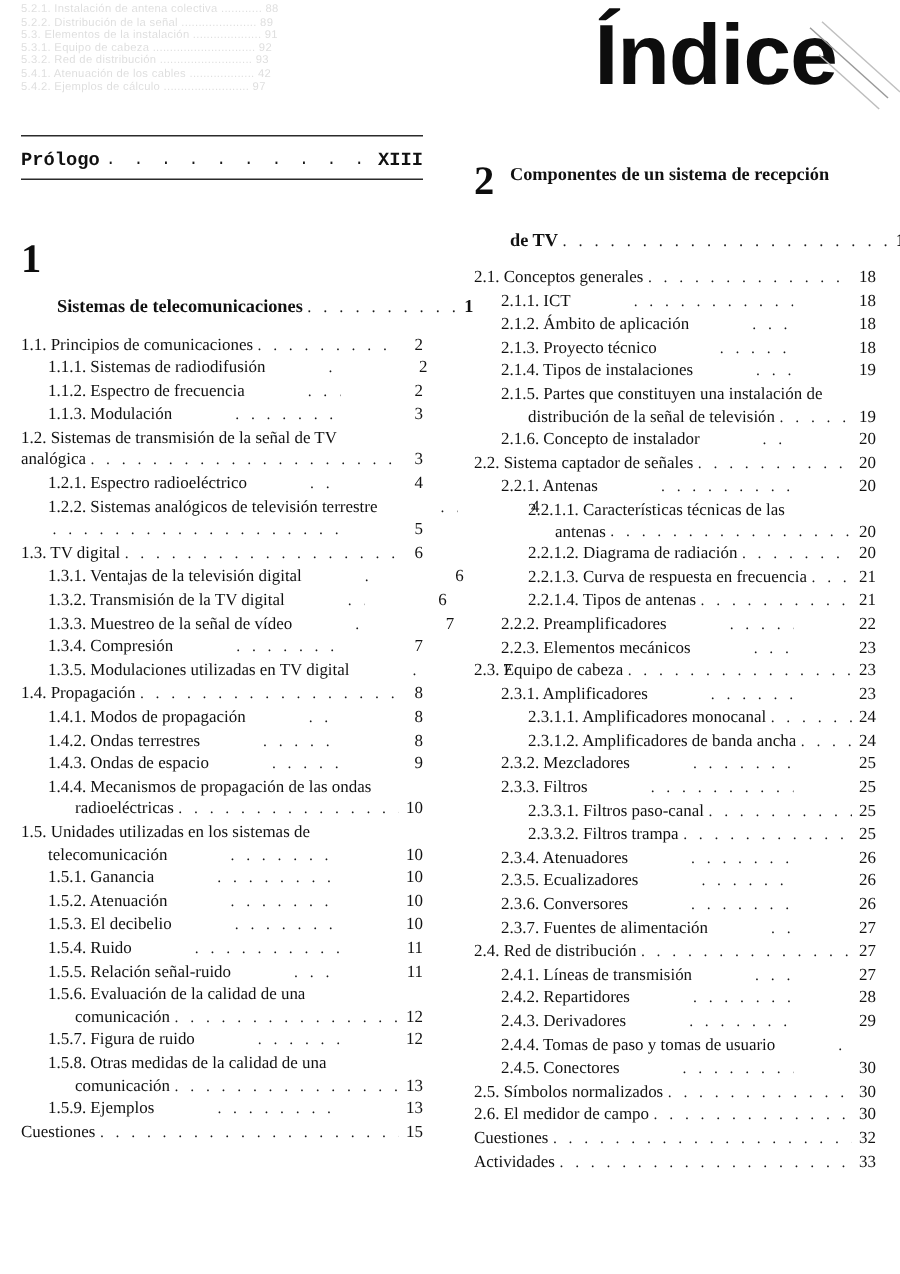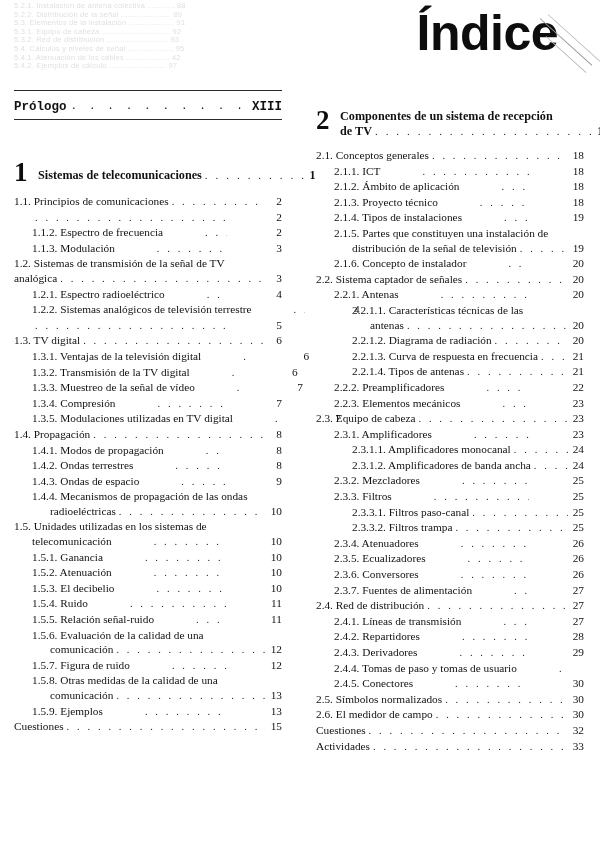--- a/index.html
+++ b/index.html
@@ -40,21 +40,21 @@
 
   
   .header {
     position: relative;
     height: 86px;
   }
   .header-title {
     position: absolute;
     right: 42px;
     top: 4px;
-    font-size: 50px;
+    font-size: 57px;
     font-weight: bold;
     font-family: "Liberation Sans", sans-serif;
     letter-spacing: -0.5px;
     color: #0d0d0d;
   }
   .corner-mark {
     position: absolute;
     right: 0;
     top: 10px;
     width: 52px;
@@ -141,21 +141,21 @@
     font-size: 12.2px;
     font-weight: bold;
     line-height: 14.5px;
     padding-top: 8px;
   }
   .chapter.two .ctext { padding-top: 1px; }
   .chapter .crow {
     display: flex;
     align-items: baseline;
   }
-  .chapter .crow .txt { white-space: nowrap; }
+  .chapter .crow .txt { white-space: nowrap; margin-top: 29px; }
   .chapter .crow .dots {
     flex: 1;
     overflow: hidden;
     white-space: nowrap;
     letter-spacing: 2.6px;
     font-weight: normal;
     font-size: 11px;
     color: #1a1a1a;
     padding: 0 3px;
   }
@@ -180,34 +180,33 @@
   }
   .entry .pg {
     width: 16px;
     text-align: right;
     flex: 0 0 16px;
   }
   
   .lv1 { padding-left: 0; }
   .lv2 { padding-left: 18px; gap: 39px; }
   .lv3 { padding-left: 36px; }
-  .lv4 { padding-left: 54px; }
+  .lv4 { padding-left: 54px; align-items: flex-end; }
 </style>
 </head>
 <body>
 
 <div class="page">
 
   <div class="ghost">
     <div>5.2.1. Instalación de antena colectiva ............ 88</div>
     <div>5.2.2. Distribución de la señal ...................... 89</div>
     <div>5.3. Elementos de la instalación .................... 91</div>
     <div>5.3.1. Equipo de cabeza .............................. 92</div>
     <div>5.3.2. Red de distribución ........................... 93</div>
-    <div>5.4. Cálculos y niveles de señal .................... 95</div>
     <div>5.4.1. Atenuación de los cables ................... 42</div>
     <div>5.4.2. Ejemplos de cálculo ......................... 97</div>
   </div>
 
   <div class="header">
     <div class="header-title">Índice</div>
     <div class="corner-mark">
       <div class="l1"></div>
       <div class="l2"></div>
       <div class="l3"></div>
@@ -234,20 +233,21 @@
       </div>
     </div>
 
     <div id="left-entries">
         <div class="entry lv1">
           <span class="txt">1.1. Principios de comunicaciones</span>
           <span class="dots">. . . . . . . . . . . . . . . . . . . . . . . . . . . . . . . . . . . . . . . . . . . . . . . . . . . . . . . . . . . . </span>
           <span class="pg">2</span>
         </div>
         <div class="entry lv2">
+          <span class="txt">1.1.1. Sistemas de radiodifusión</span>
           <span class="dots">. . . . . . . . . . . . . . . . . . . . . . . . . . . . . . . . . . . . . . . . . . . . . . . . . . . . . . . . . . . . </span>
           <span class="pg">2</span>
         </div>
         <div class="entry lv2">
           <span class="txt">1.1.2. Espectro de frecuencia</span>
           <span class="dots">. . . . . . . . . . . . . . . . . . . . . . . . . . . . . . . . . . . . . . . . . . . . . . . . . . . . . . . . . . . . </span>
           <span class="pg">2</span>
         </div>
         <div class="entry lv2">
           <span class="txt">1.1.3. Modulación</span>

